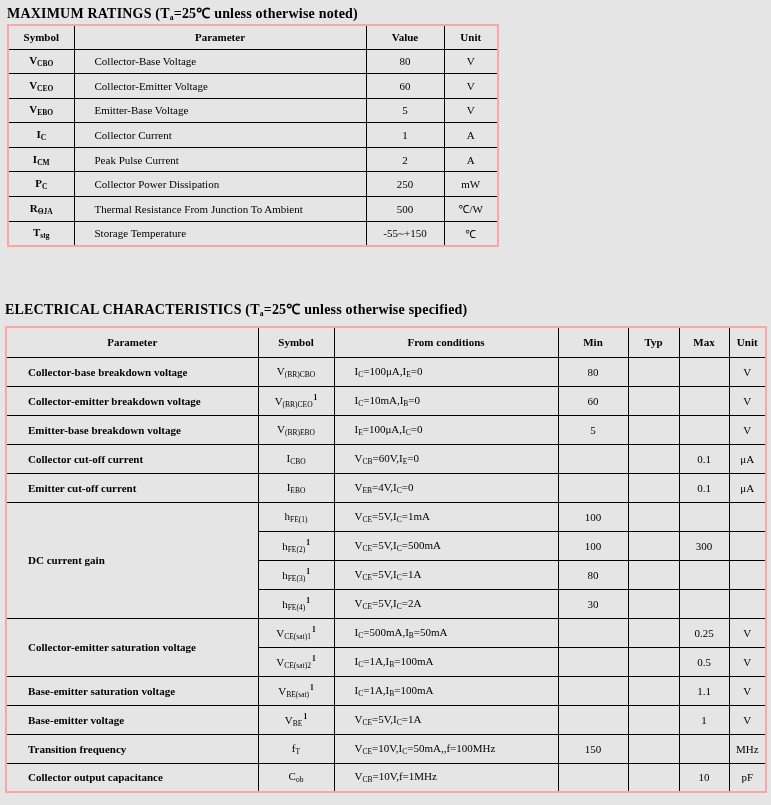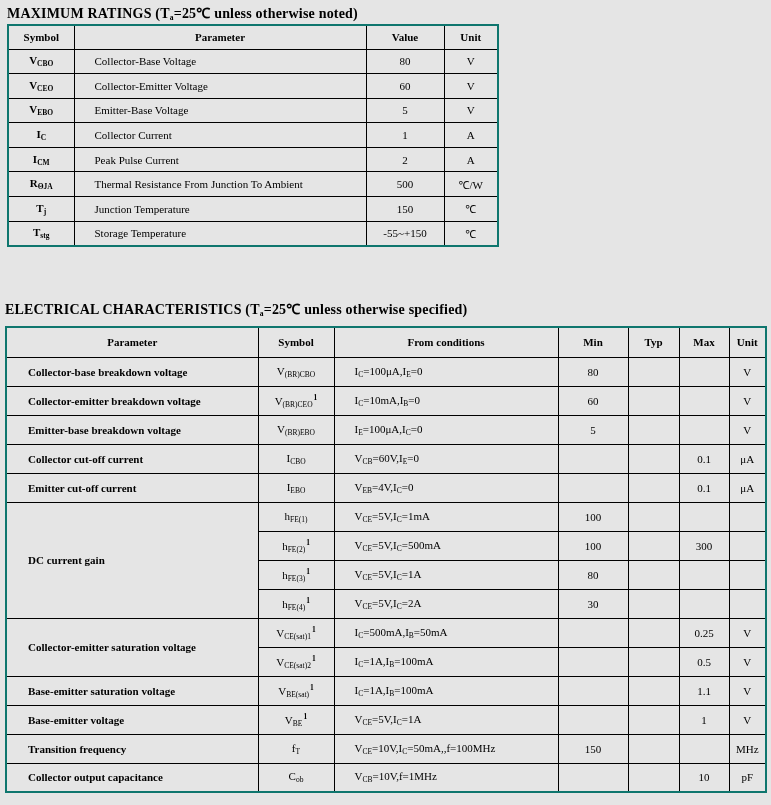--- a/index.html
+++ b/index.html
@@ -10,21 +10,21 @@
   }
   .title {
     position:absolute; font-weight:bold; font-size:14px; white-space:nowrap;
     letter-spacing:0.2px;
   }
   #title1 { left:7px; top:3px; }
   #title2 { left:5px; top:299px; }
 
   table {
     position:absolute; border-collapse:collapse; table-layout:fixed;
-    border:2px solid #0f766e;
+    border:2px solid #fca5a5;
   }
   #t1 { left:7px; top:24px; width:490px; }
   #t2 { left:5px; top:326px; width:760px; }
 
   th, td {
     border:1px solid #000; font-size:11px; padding:0 2px;
     text-align:center; vertical-align:middle; overflow:hidden; white-space:nowrap;
   }
   th { font-weight:bold; }
   #t1 thead tr { height:24px; }
@@ -86,30 +86,30 @@
           <td>1</td>
           <td>A</td>
         </tr>
         <tr>
           <td class="sym">I<span class="sb">CM</span></td>
           <td class="left">Peak Pulse Current</td>
           <td>2</td>
           <td>A</td>
         </tr>
         <tr>
+          <td class="sym">P<span class="sb">C</span></td>
+          <td class="left">Collector Power Dissipation</td>
+          <td>250</td>
+          <td>mW</td>
+        </tr>
+        <tr>
           <td class="sym">R<span class="sb">ΘJA</span></td>
           <td class="left">Thermal Resistance From Junction To Ambient</td>
           <td>500</td>
           <td>℃/W</td>
-        </tr>
-        <tr>
-          <td class="sym">T<span class="sb">j</span></td>
-          <td class="left">Junction Temperature</td>
-          <td>150</td>
-          <td>℃</td>
         </tr>
         <tr>
           <td class="sym">T<span class="sb">stg</span></td>
           <td class="left">Storage Temperature</td>
           <td>-55~+150</td>
           <td>℃</td>
         </tr>
       </tbody>
   </table>
 

